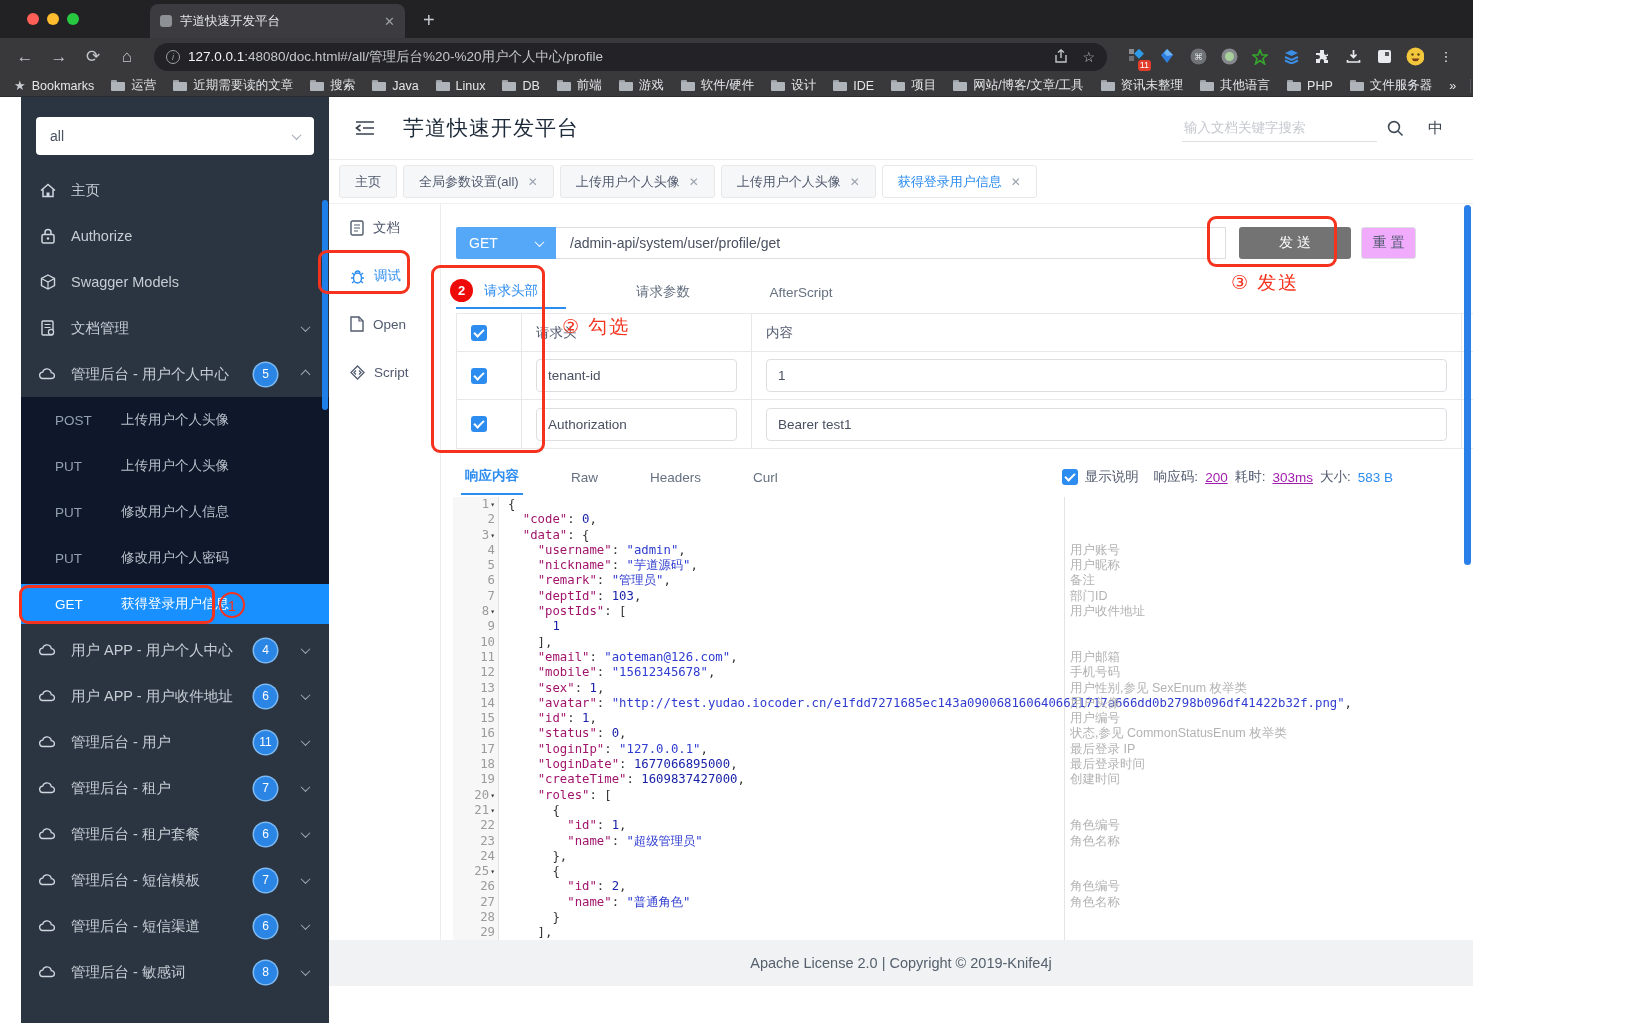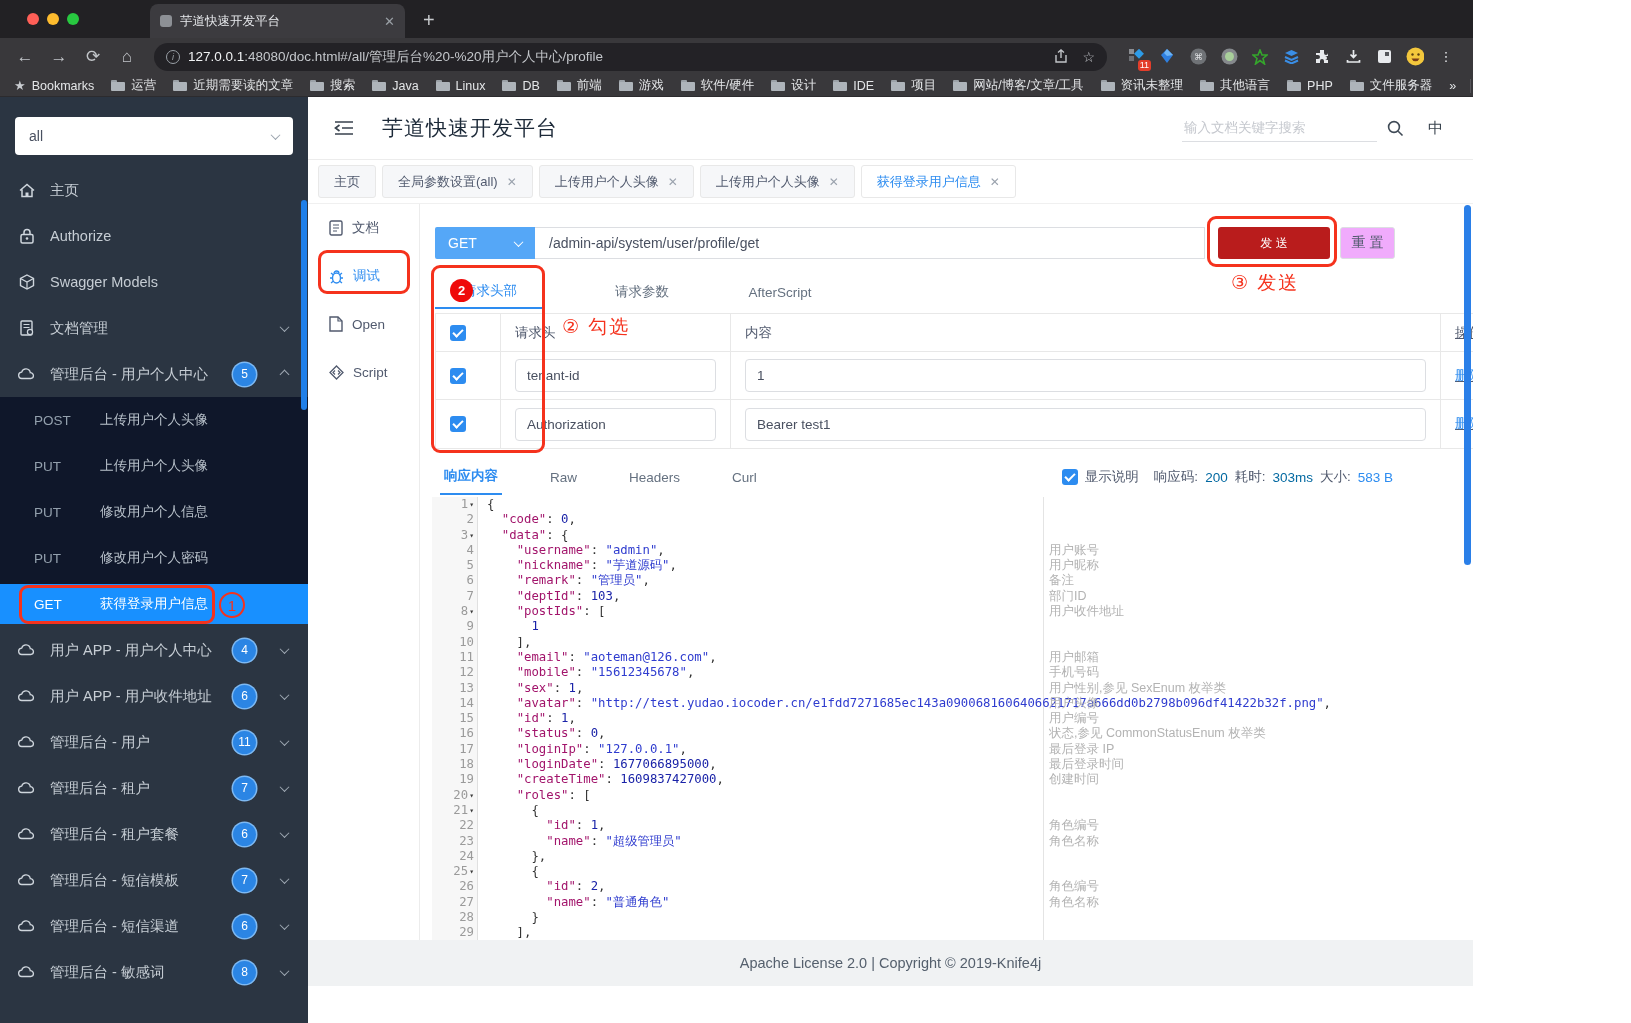--- a/index.html
+++ b/index.html
@@ -30,21 +30,21 @@
   .chrome-bookmarks { height:22px; background:#39383b; border-bottom:1px solid #2c2b2e; display:flex; align-items:center; padding:0 14px; gap:17px; font-size:12.5px; color:#e4e6e8; overflow:hidden;}
   .bm { display:flex; align-items:center; gap:6px; white-space:nowrap; }
   .bm-star { color:#c9ccd0; font-size:13px; }
   .folder { width:14px; height:11px; position:relative; flex-shrink:0;}
   .folder:before { content:""; position:absolute; left:0; top:0; width:6px; height:3px; background:#9ba1a7; border-radius:1px 1px 0 0;}
   .folder:after { content:""; position:absolute; left:0; top:2px; width:14px; height:9px; background:#aeb4ba; border-radius:1px;}
   .bm-right { margin-left:auto; display:flex; align-items:center; gap:14px; }
   .bm-sep { width:1px; height:14px; background:#56555a; }
 
   
-  .workspace { display:flex; height:926px; }
+  .workspace { display:flex; height:926px;padding-left:21px; }
   .sidebar { width:308px; background:#2b3542; flex-shrink:0; position:relative; color:#c6cdd4; }
   .group-select { margin:20px 15px 12px 15px; height:38px; background:#fff; border-radius:4px; display:flex; align-items:center; justify-content:space-between; padding:0 14px; color:#495060; font-size:14px; }
   .chev { display:inline-block; width:7px; height:7px; border-right:1.5px solid currentColor; border-bottom:1.5px solid currentColor; transform:rotate(45deg) translate(-1px,-1px); }
   .chev.up { transform:rotate(225deg); }
   .side-item { height:46px; display:flex; align-items:center; padding:0 20px 0 18px; gap:15px; font-size:14.5px; cursor:pointer;}
   .side-item .s-ic { width:17px; display:flex; justify-content:center; color:#cfd6dd; flex-shrink:0;}
   .side-item .grow { flex:1; white-space:nowrap; overflow:hidden;}
   .badge { min-width:23px; height:23px; border-radius:12px; background:#2b85e4; box-shadow:0 0 0 1.5px #7eb9f2; color:#fff; font-size:12px; display:flex; align-items:center; justify-content:center; padding:0 4px; margin-right:10px;}
   .side-item .chev { color:#9fa9b3; }
   .submenu { background:#0f172a; }
@@ -71,21 +71,21 @@
 
   .content-row { display:flex; height:736px; }
   .debug-nav { width:112px; border-right:1px solid #ececec; flex-shrink:0;}
   .dn-item { height:48px; display:flex; align-items:center; gap:9px; padding-left:21px; font-size:13.5px; color:#515a6e; cursor:pointer;}
   .dn-item.active { color:#2d8cf0; }
   .debug-panel { flex:1; position:relative; min-width:0;}
 
   .req-bar { position:absolute; top:23px; left:15px; display:flex; height:32px; }
   .method-select { width:100px; background:#55a7f7; color:#fff; border-radius:2px 0 0 2px; display:flex; align-items:center; justify-content:space-between; padding:0 13px; font-size:14px; cursor:pointer;}
   .req-url { width:670px; height:32px; border:1px solid #dcdee2; border-left:none; padding:0 14px; font-size:14px; color:#495060; outline:none;}
-  .send-btn { width:112px; margin-left:13px; background:#b91c1c; color:#fff; border:none; border-radius:3px; font-size:12px; cursor:pointer;}
+  .send-btn { width:112px; margin-left:13px; background:#737373; color:#fff; border:none; border-radius:3px; font-size:14px; cursor:pointer;}
   .reset-btn { width:55px; margin-left:10px; background:#f0abfc; color:#515a6e; border:1px solid #dcdee2; border-radius:3px; font-size:14px; cursor:pointer;}
 
   .req-tabs { position:absolute; top:71px; left:15px; display:flex; font-size:13.5px; color:#657180; }
   .rtab { height:34px; display:flex; align-items:center; justify-content:center; cursor:pointer;}
   .rtab.t1 { width:110px; }
   .rtab.t2 { width:110px; margin-left:42px;}
   .rtab.t3 { width:110px; margin-left:28px;}
   .rtab.active { color:#2d8cf0; border-bottom:2px solid #2d8cf0; }
 
   .hdr-table { position:absolute; top:109px; left:15px; width:1116px; border:1px solid #e8e8e8; font-size:13.5px; color:#515a6e; display:grid; grid-template-columns:65px 230px 710px 1fr; }
@@ -95,21 +95,21 @@
   .row-last .cell { border-bottom:none; }
   .cbx { width:16px; height:16px; background:#2d8cf0; border-radius:3px; position:relative; flex-shrink:0; cursor:pointer;}
   .cbx:after { content:""; position:absolute; left:5px; top:2px; width:4px; height:8px; border:solid #fff; border-width:0 2px 2px 0; transform:rotate(45deg); }
   .cell-input { width:100%; height:33px; border:1px solid #dcdee2; border-radius:4px; padding:0 11px; font-size:13.5px; color:#495060; outline:none;}
   .del-link { color:#2d8cf0; cursor:pointer; }
 
   .resp-tabs { position:absolute; top:255px; left:20px; right:80px; display:flex; align-items:center; font-size:13.5px; color:#657180; height:36px;}
   .resptab { padding:0 4px; height:36px; display:flex; align-items:center; margin-right:44px; cursor:pointer;}
   .resptab.active { color:#2d8cf0; border-bottom:2px solid #2d8cf0; font-weight:bold;}
   .resp-meta { margin-left:auto; display:flex; align-items:center; gap:7px; font-size:13.5px; color:#515a6e; white-space:nowrap;}
-  .v-green { color:#0369a1; } .v-blue { color:#2d8cf0; }
+  .v-green { color:#a21caf;text-decoration:underline; } .v-blue { color:#2d8cf0; }
 
   .code-area { position:absolute; top:293px; left:12px; right:0; height:443px; font-family:"DejaVu Sans Mono","Liberation Mono",monospace; font-size:12.3px; overflow:hidden; }
   .note-divider { position:absolute; left:611px; top:0; bottom:0; width:1px; background:#e4e4e4; }
   .code-line { display:flex; height:15.3px; line-height:15.4px; position:relative; }
   .gutter { width:46px; background:#f7f7f7; border-right:1px solid #e0e0e0; color:#9a9a9a; text-align:right; padding-right:3px; flex-shrink:0; }
   .fold-arrow { color:#3c3c3c; font-size:8px; margin-left:1px; vertical-align:1px;}
   .code-text { padding-left:9px; white-space:pre; color:#333; }
   .tk-key { color:#a2146b; } .tk-str { color:#2f3ccf; } .tk-num { color:#1a23a8; }
   .note { position:absolute; left:617px; top:0; color:#b3b3b3; font-family:"Liberation Sans","DejaVu Sans",sans-serif; font-size:12.5px; white-space:pre; }
 

